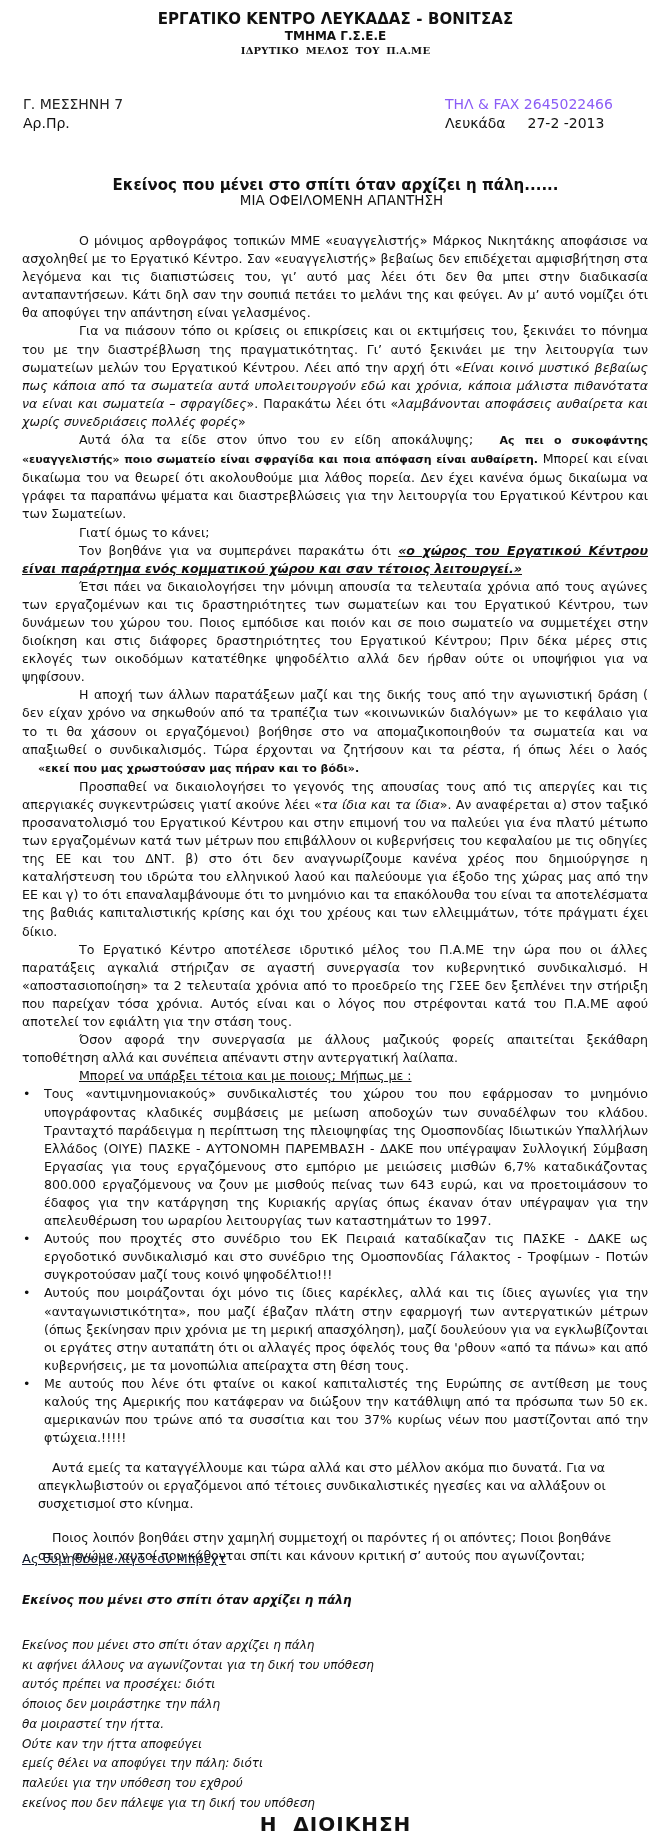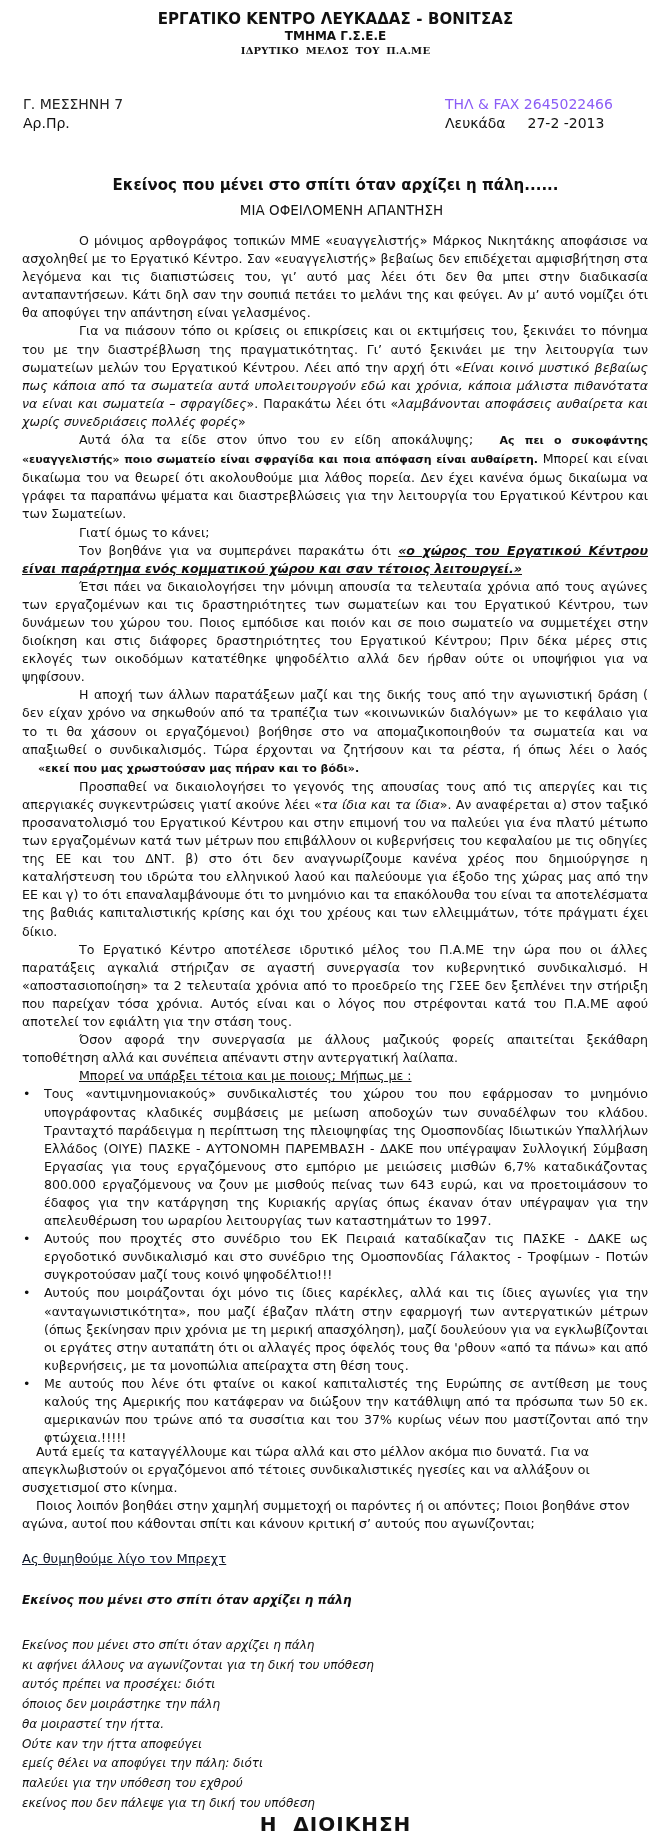--- a/index.html
+++ b/index.html
@@ -16,35 +16,35 @@
   .hdr1 { top: 10px; font-size: 15px; letter-spacing: 0.1px; }
   .hdr2 { top: 29px; font-size: 12px; }
   .hdr3 { top: 45px; font-size: 10px; font-family: "DejaVu Serif", serif; letter-spacing: 0.2px; word-spacing: 3px; }
   .addr { position: absolute; font-size: 14px; }
   .addr-l1 { left: 23px; top: 96px; color:#222; }
   .addr-l2 { left: 23px; top: 115px; }
   .addr-r1 { left: 445px; top: 96px; color:#8b5cf6; }
   .addr-r2 { left: 445px; top: 115px; }
   .addr-r2 .date { margin-left: 22px; }
   .title { position: absolute; left: 0; width: 671px; text-align: center; top: 176px; font-size: 15px; font-weight: bold; }
-  .subtitle { position: absolute; left: 0; width: 671px; text-align: center; top: 202px; font-size: 13.5px; padding-left: 12px; box-sizing: border-box; }
+  .subtitle { position: absolute; left: 0; width: 671px; text-align: center; top: 192px; font-size: 13.5px; padding-left: 12px; box-sizing: border-box; }
   .body {
     position: absolute; left: 22px; top: 232px; width: 626px;
     font-size: 12.6px; line-height: 18.1px; text-align: justify;
   }
   .body p { margin: 0; text-indent: 57px; }
   .i { font-style: italic; }
   .bui { font-weight: bold; font-style: italic; text-decoration: underline; }
   .u { text-decoration: underline; }
   .bb { font-weight: bold; font-size: 11px; margin-left: 16px; }
   ul.bullets { margin: 0; padding: 0; list-style: none; }
   ul.bullets li { position: relative; padding-left: 22px; text-indent: 0; text-align: justify; }
   ul.bullets li .bullet { position: absolute; left: 1px; top: 0; }
   .closing { position: absolute; left: 22px; top: 1443px; width: 626px; font-size: 12.6px; line-height: 18.1px; }
-  .closing p { margin: 0; text-indent: 14px; }
+  .closing p { margin: 16px; text-indent: 14px; }
   .brecht-head { position: absolute; left: 22px; top: 1551px; font-size: 13px; text-decoration: underline; color: #0f172a; font-family: "DejaVu Sans", sans-serif; }
   .poem-title { position: absolute; left: 22px; top: 1593px; font-size: 12px; font-weight: bold; font-style: italic; }
   .poem { position: absolute; left: 22px; top: 1636px; font-size: 12px; line-height: 19.7px; font-style: italic; }
   .poem div { white-space: nowrap; }
   .signature { position: absolute; left: 0; width: 671px; text-align: center; top: 1812px; font-size: 20px; font-weight: bold; letter-spacing: 1px; word-spacing: 8px; font-family: "DejaVu Sans", sans-serif; }
 </style>
 </head>
 <body>
 
 <div class="page">

